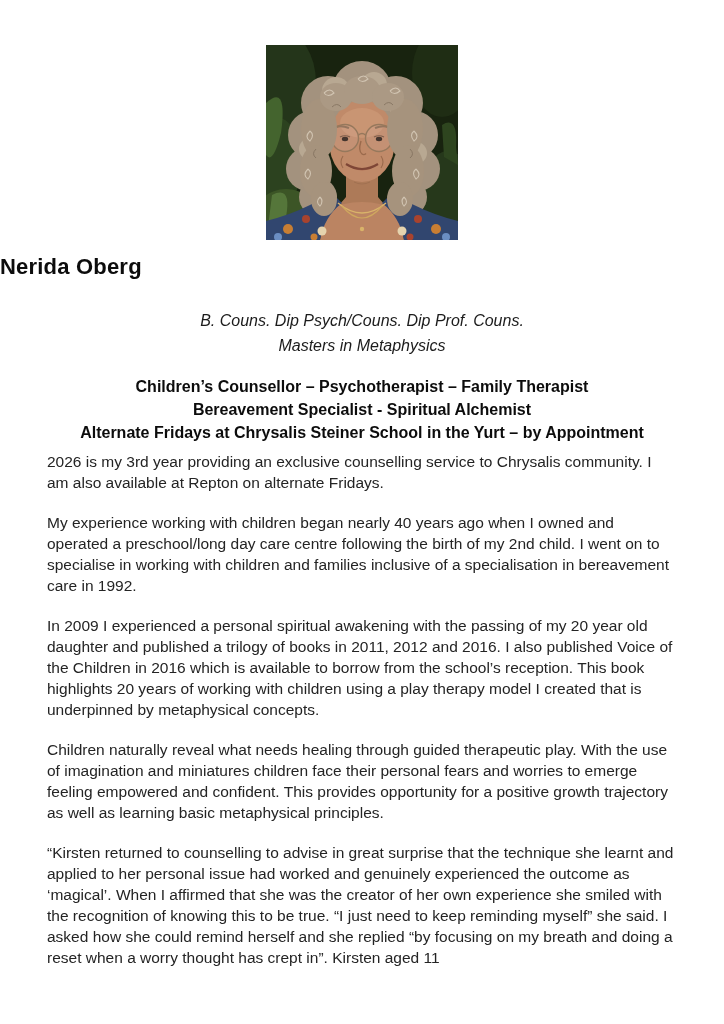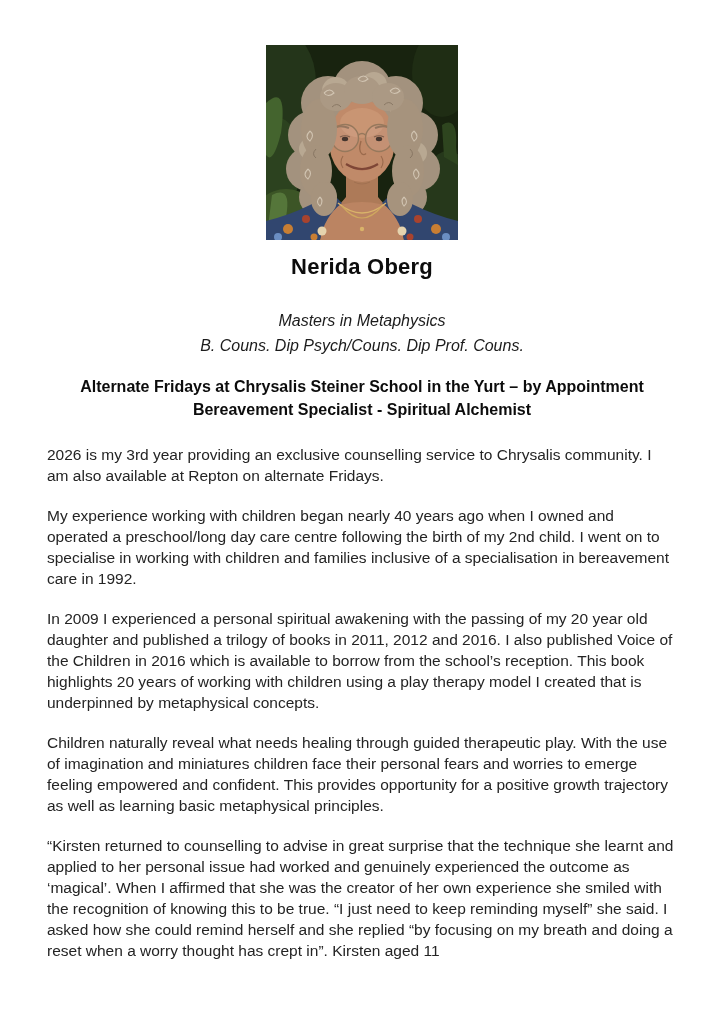--- a/index.html
+++ b/index.html
@@ -9,21 +9,21 @@
     color: #1f1f1f;
     overflow: hidden;
   }
   .page { position: relative; width: 724px; height: 1024px; background: #ffffff; }
 
   .photo-wrap { width: 192px; margin: 45px auto 0 auto; }
   .photo-wrap svg { display: block; width: 192px; height: 195px; }
 
   .name {
     margin: 14px 0 0 0;
-    text-align: center;
+    text-align: left;
     font-size: 22px;
     font-weight: 700;
     line-height: 26px;
     color: #0c0c0c;
     letter-spacing: 0.2px;
   }
 
   .credentials {
     margin: 28px 0 0 0;
     text-align: center;
@@ -36,21 +36,21 @@
   .headline {
     margin: 17px 0 0 0;
     text-align: center;
     font-weight: 700;
     font-size: 16px;
     line-height: 23px;
     color: #0c0c0c;
   }
 
   .bodytext {
-    margin: 23px 47px 0 47px;
+    margin: 7px 47px 0 47px;
     font-size: 15.5px;
     line-height: 21px;
     color: #242424;
   }
   .bodytext p { margin: 0 0 19px 0; }
   .quote .q-italic { }
   .quote .q-attr { font-style: normal; }
 </style>
 </head>
 <body>
@@ -165,27 +165,28 @@
         <path d="M118,60 q5,-5 9,0"></path>
         <path d="M50,104 q-5,5 0,9"></path>
         <path d="M144,104 q5,5 0,9"></path>
       </g>
     </svg>
   </div>
 
   <h1 class="name">Nerida Oberg</h1>
 
   <div class="credentials">
+    <div>B. Couns. Dip Psych/Couns. Dip Prof. Couns.</div>
     <div>Masters in Metaphysics</div>
-    <div>B. Couns. Dip Psych/Couns. Dip Prof. Couns.</div>
   </div>
 
   <div class="headline">
+    <div>Children’s Counsellor – Psychotherapist – Family Therapist</div>
+    <div>Bereavement Specialist - Spiritual Alchemist</div>
     <div>Alternate Fridays at Chrysalis Steiner School in the Yurt – by Appointment</div>
-    <div>Bereavement Specialist - Spiritual Alchemist</div>
   </div>
 
   <div class="bodytext">
     <p>2026 is my 3rd year providing an exclusive counselling service to Chrysalis community. I am also available at Repton on alternate Fridays.</p>
     <p>My experience working with children began nearly 40 years ago when I owned and operated a preschool/long day care centre following the birth of my 2nd child. I went on to specialise in working with children and families inclusive of a specialisation in bereavement care in 1992.</p>
     <p>In 2009 I experienced a personal spiritual awakening with the passing of my 20 year old daughter and published a trilogy of books in 2011, 2012 and 2016. I also published Voice of the Children in 2016 which is available to borrow from the school’s reception. This book highlights 20 years of working with children using a play therapy model I created that is underpinned by metaphysical concepts.</p>
     <p>Children naturally reveal what needs healing through guided therapeutic play. With the use of imagination and miniatures children face their personal fears and worries to emerge feeling empowered and confident. This provides opportunity for a positive growth trajectory as well as learning basic metaphysical principles.</p>
     <p class="quote"><span class="q-italic">“Kirsten returned to counselling to advise in great surprise that the technique she learnt and applied to her personal issue had worked and genuinely experienced the outcome as ‘magical’. When I affirmed that she was the creator of her own experience she smiled with the recognition of knowing this to be true. “I just need to keep reminding myself” she said. I asked how she could remind herself and she replied “by focusing on my breath and doing a reset when a worry thought has crept in”.</span> <span class="q-attr">Kirsten aged 11</span></p>
   </div>
 

